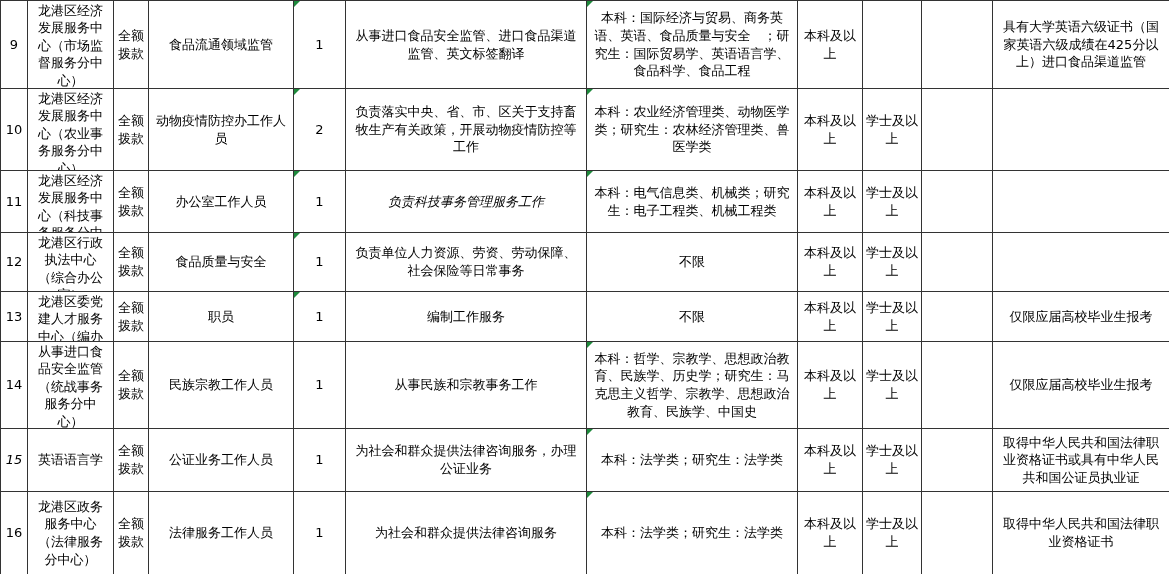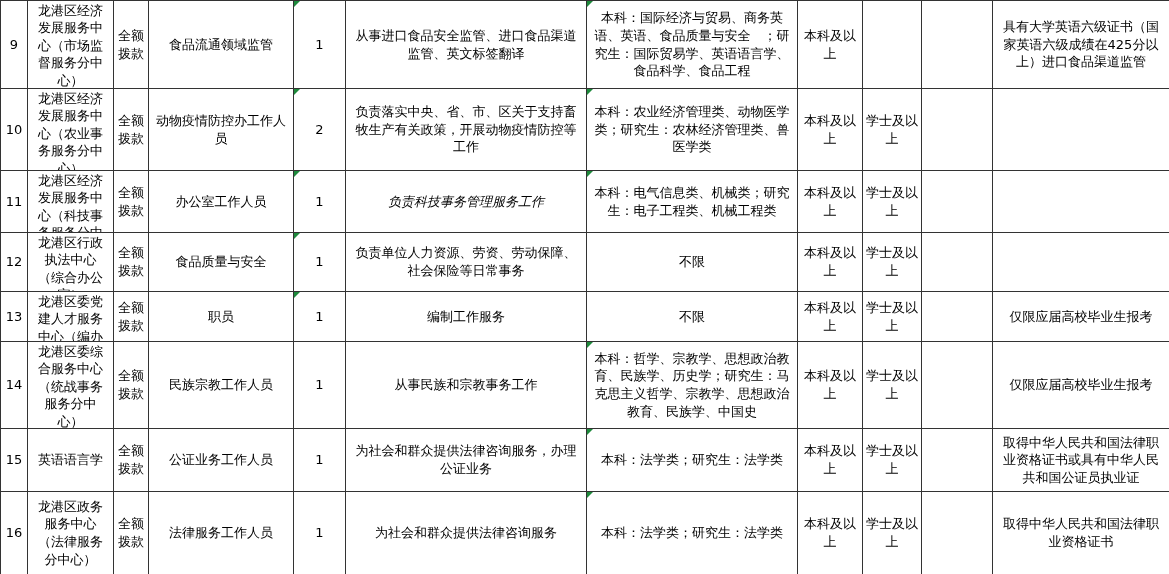--- a/index.html
+++ b/index.html
@@ -378,21 +378,21 @@
           </td>
         </tr>
         <tr style="height: 87px;">
           <td class="col-num">
             <div class="cw" style="max-height: 85px;">
               <div class="txt">14</div>
             </div>
           </td>
           <td class="col-unit">
             <div class="cw" style="max-height: 85px;">
-              <div class="txt">龙港区委综合服务中心（统战事务服务分中心）</div>
+              <div class="txt">从事进口食品安全监管（统战事务服务分中心）</div>
             </div>
           </td>
           <td class="col-funding">
             <div class="cw" style="max-height: 85px;">
               <div class="txt">全额拨款</div>
             </div>
           </td>
           <td class="col-position">
             <div class="cw" style="max-height: 85px;">
               <div class="txt">民族宗教工作人员</div>
@@ -430,21 +430,21 @@
             </div>
           </td>
           <td class="col-remarks">
             <div class="cw" style="max-height: 85px;">
               <div class="txt">仅限应届高校毕业生报考</div>
             </div>
           </td>
         </tr>
         <tr style="height: 63px;">
           <td class="col-num">
-            <div class="cw" style="max-height: 61px;">
+            <div class="cw" style="max-height: 61px; font-style: italic;">
               <div class="txt">15</div>
             </div>
           </td>
           <td class="col-unit">
             <div class="cw" style="max-height: 61px;">
               <div class="txt">英语语言学</div>
             </div>
           </td>
           <td class="col-funding">
             <div class="cw" style="max-height: 61px;">

